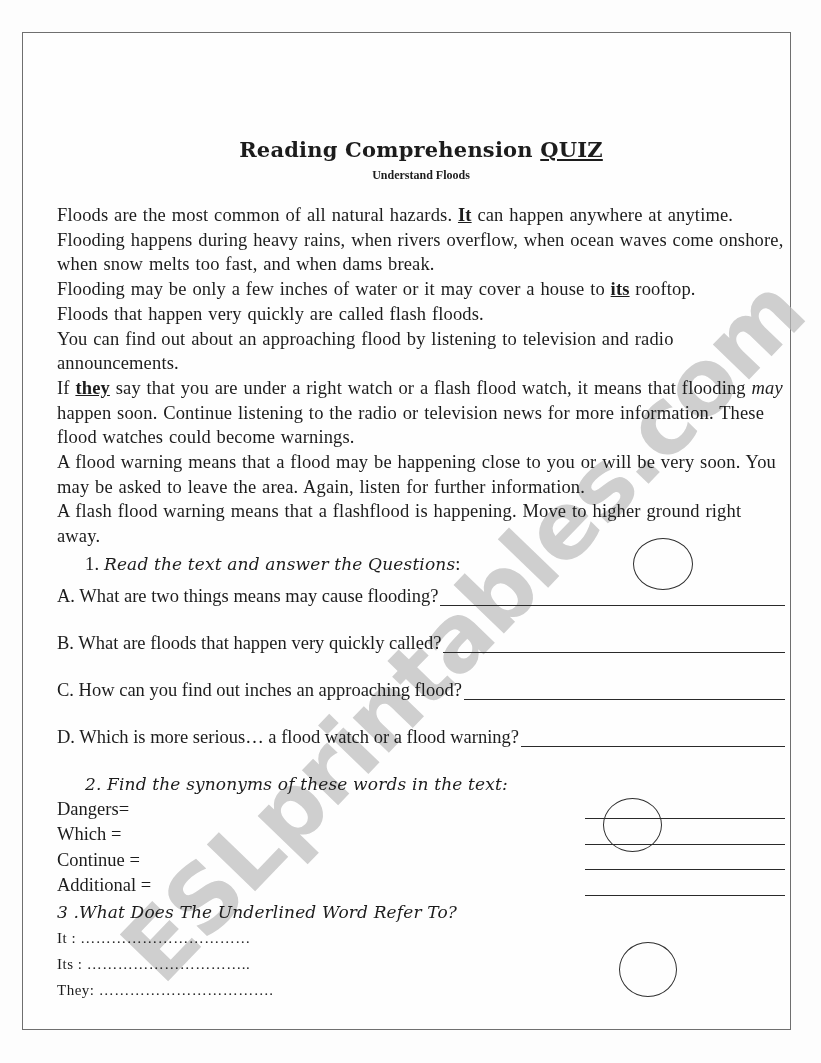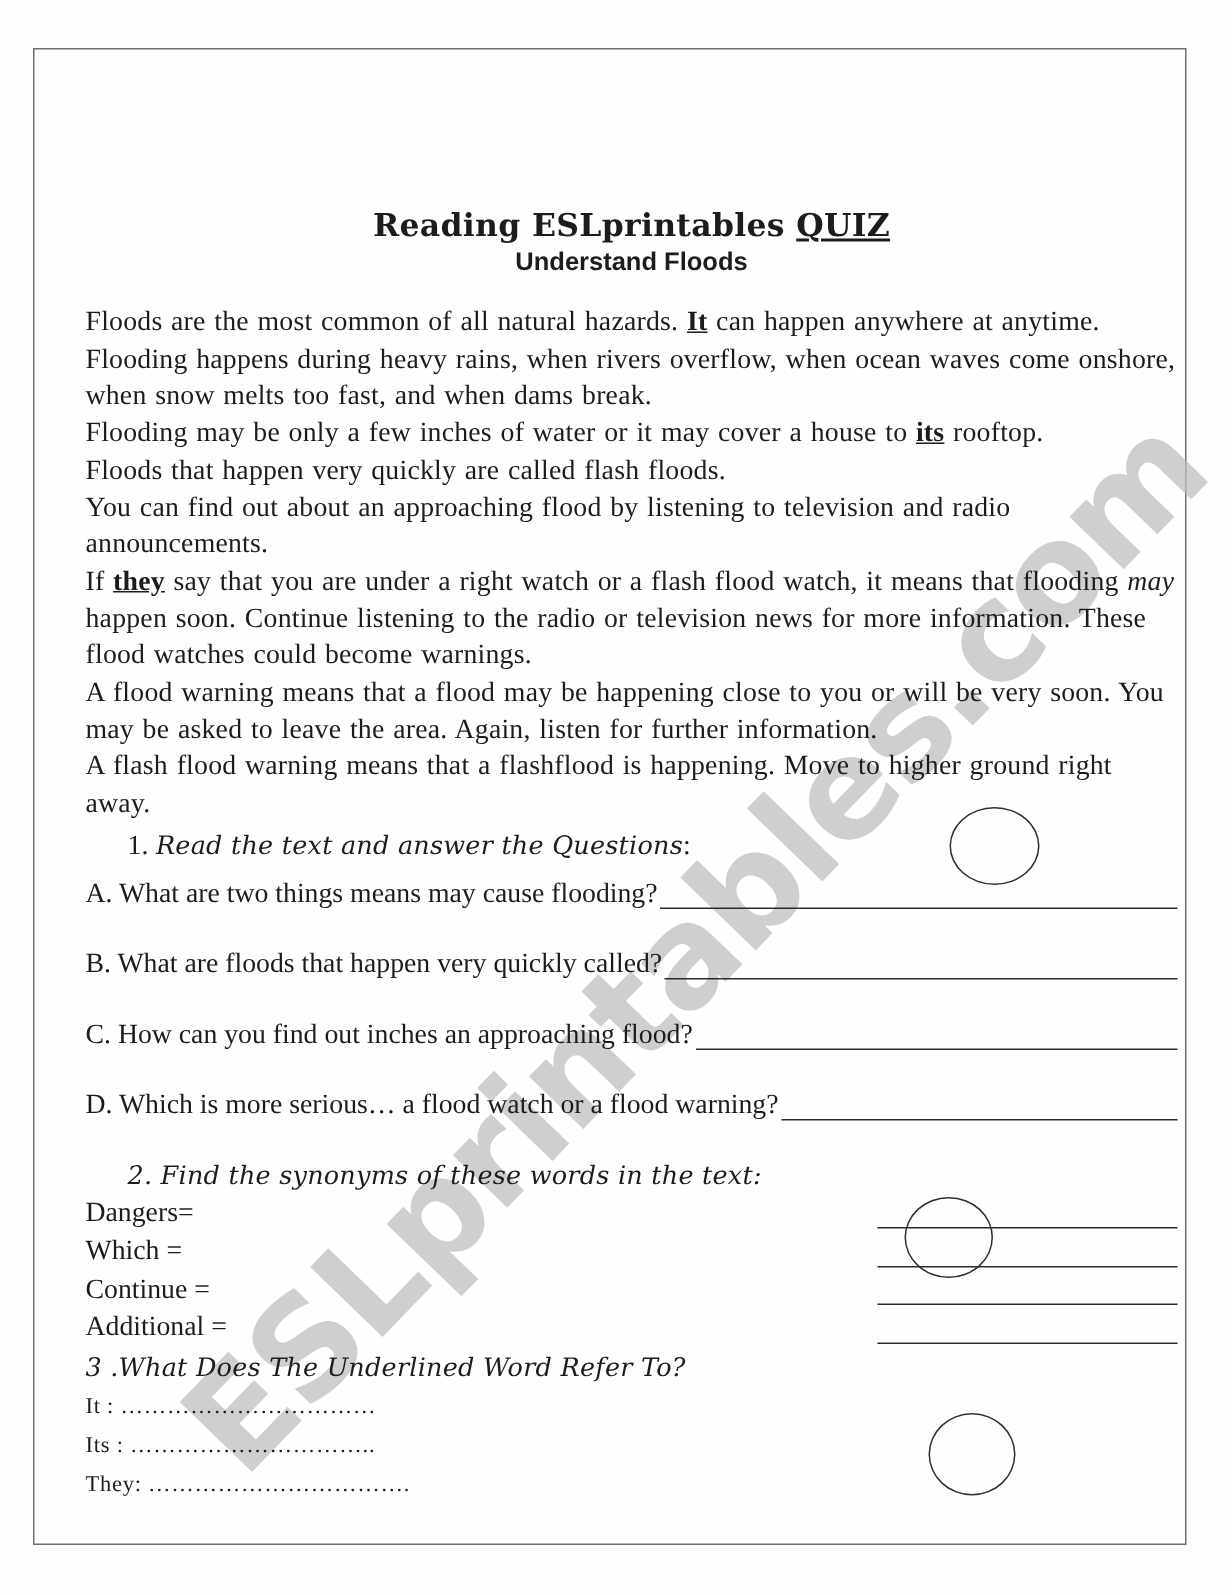--- a/index.html
+++ b/index.html
@@ -43,23 +43,23 @@
   }
   .title-block { margin-top: 104px; text-align: center; }
   .doc-title {
     font-family: "DejaVu Serif", serif;
     font-weight: bold;
     font-size: 21px;
     line-height: 26px;
     letter-spacing: 0.2px;
   }
   .doc-subtitle {
-    font-family: Liberation Sans, sans-serif;
+    font-family: Liberation Serif, serif;
     font-weight: bold;
-    font-size: 17px;
+    font-size: 12px;
     line-height: 24px;
   }
   .passage { margin-top: 16px; }
   .passage p {
     font-size: 18.5px;
     line-height: 24.7px;
     letter-spacing: 0.15px;
     word-spacing: 1px;
   }
   .seg-bu { font-weight: bold; text-decoration: underline; }
@@ -122,21 +122,21 @@
   .circle-3 { left: 619px; top: 942px; width: 58px; height: 55px; }
 </style>
 </head>
 <body>
 
 <div class="page-frame">
   <div class="watermark">ESLprintables.com</div>
 
   <div class="content">
     <div class="title-block">
-      <div class="doc-title"><span>Reading ESLprintables </span><span class="seg-u">QUIZ</span></div>
+      <div class="doc-title"><span>Reading Comprehension </span><span class="seg-u">QUIZ</span></div>
       <div class="doc-subtitle">Understand Floods</div>
     </div>
 
     <div class="passage">
       <p><span>Floods are the most common of all natural hazards. </span><span class="seg-bu">It</span><span> can happen anywhere at anytime. Flooding happens during heavy rains, when rivers overflow, when ocean waves come onshore, when snow melts too fast, and when dams break.</span></p>
       <p><span>Flooding may be only a few inches of water or it may cover a house to </span><span class="seg-bu">its</span><span> rooftop.</span></p>
       <p><span>Floods that happen very quickly are called flash floods.</span></p>
       <p><span>You can find out about an approaching flood by listening to television and radio announcements.</span></p>
       <p><span>If </span><span class="seg-bu">they</span><span> say that you are under a right watch or a flash flood watch, it means that flooding </span><span class="seg-i">may</span><span> happen soon.  Continue listening to the radio or television news for more information.  These flood watches could become warnings.</span></p>
       <p><span>A flood warning means that a flood may be happening close to you or will be very soon. You may be asked to leave the area.  Again, listen for further information.</span></p>

